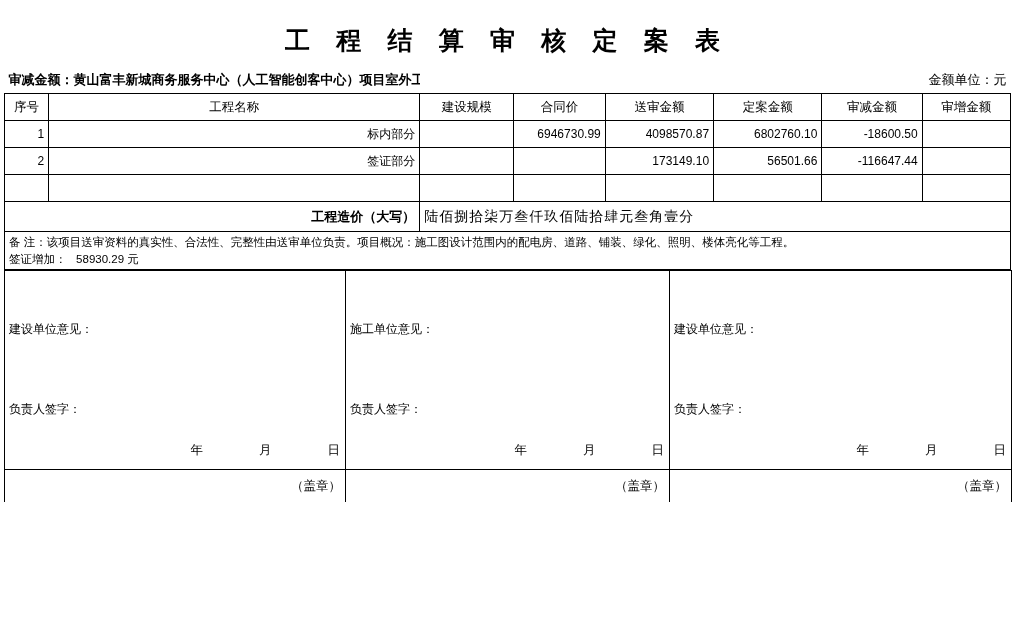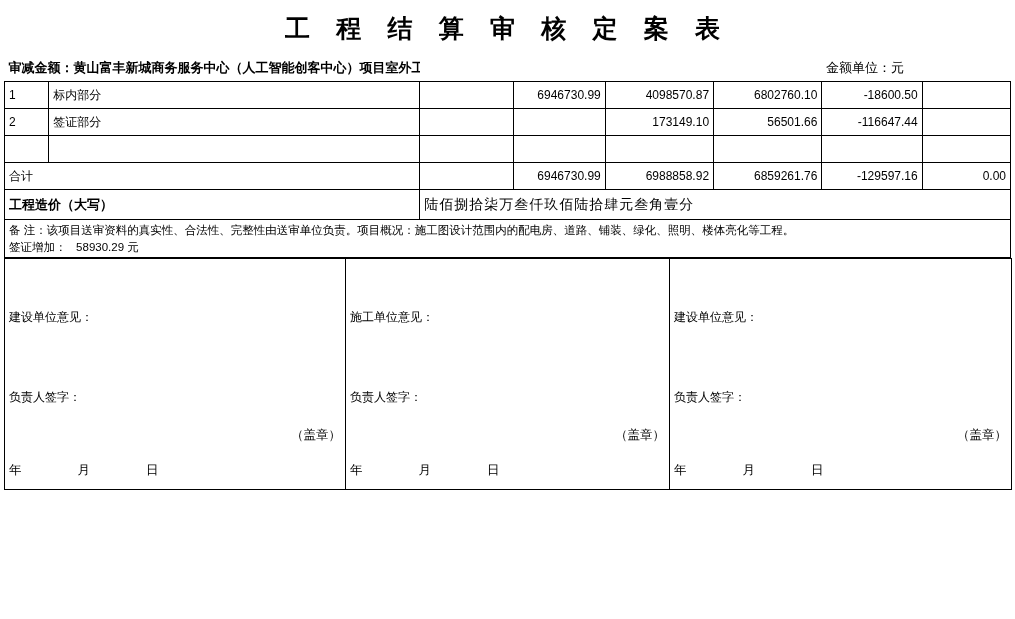--- a/index.html
+++ b/index.html
@@ -17,21 +17,21 @@
   .sheet {
     position: relative;
     width: 1015px;
     height: 619px;
   }
   .title {
     text-align: center;
     font-size: 25px;
     font-weight: bold;
     letter-spacing: 10px;
-    padding-top: 12px;
+    padding-top: 24px;
     padding-bottom: 10px;
     font-family: "Liberation Serif", serif;
   }
   table.main {
     border-collapse: collapse;
     table-layout: fixed;
     width: 1007px;
     margin-left: 4px;
     font-size: 12px;
   }
@@ -41,21 +41,21 @@
     vertical-align: middle;
     height: 22px;
     overflow: hidden;
     white-space: nowrap;
   }
   .noborder {
     border: none !important;
   }
   .nb-t { border-top: none !important; }
   .nb-b { border-bottom: none !important; }
-  .c { text-align: left; }
+  .c { text-align: right; }
   .r { text-align: right; }
   .l { text-align: left; }
   .b { font-weight: bold; }
   .hdr-row td {
     text-align: center;
     font-weight: normal;
     height: 26px;
     font-size: 12.5px;
   }
   .row-tall td { height: 38px; }
@@ -125,20 +125,30 @@
 
     <tbody>
         <tr class="info-row">
       <td colspan="2" class="l b noborder">
         <span>审减金额：</span><span>黄山富丰新城商务服务中心（人工智能创客中心）项目室外工程</span>
       </td>
       <td colspan="4" class="noborder"></td>
       <td colspan="2" class="c noborder">金额单位：元</td>
     </tr>
 
+    <tr class="hdr-row">
+      <td>序号</td>
+      <td>工程名称</td>
+      <td>建设规模</td>
+      <td>合同价</td>
+      <td>送审金额</td>
+      <td>定案金额</td>
+      <td>审减金额</td>
+      <td>审增金额</td>
+    </tr>
 
     <tr class="row-tall">
       <td class="c">1</td>
       <td class="c">标内部分</td>
       <td class="c"></td>
       <td class="r">6946730.99</td>
       <td class="r">4098570.87</td>
       <td class="r">6802760.10</td>
       <td class="r">-18600.50</td>
       <td class="r"></td>
@@ -159,29 +169,20 @@
       <td></td>
       <td></td>
       <td></td>
       <td></td>
       <td></td>
       <td></td>
       <td></td>
       <td></td>
     </tr>
 
-    <tr>
-      <td colspan="2" class="c">合计</td>
-      <td class="c"></td>
-      <td class="r">6946730.99</td>
-      <td class="r">6988858.92</td>
-      <td class="r">6859261.76</td>
-      <td class="r">-129597.16</td>
-      <td class="r">0.00</td>
-    </tr>
 
     <tr style="height:30px">
       <td colspan="2" class="c b" style="font-size:13px">工程造价（大写）</td>
       <td colspan="6" class="l big-cn">陆佰捌拾柒万叁仟玖佰陆拾肆元叁角壹分</td>
     </tr>
 
     <tr>
       <td colspan="8" class="note-cell">
         <div>备   注：该项目送审资料的真实性、合法性、完整性由送审单位负责。项目概况：施工图设计范围内的配电房、道路、铺装、绿化、照明、楼体亮化等工程。</div>
         <div><span>签证增加：</span>&nbsp;&nbsp;&nbsp;<span>58930.29 元</span></div>
@@ -204,45 +205,45 @@
       <td class="opinion-block nb-b" style="height:112px">建设单位意见：</td>
     </tr>
 
     <tr>
       <td class="sign-label nb-t nb-b" style="height:40px">负责人签字：</td>
       <td class="sign-label nb-t nb-b" style="height:40px">负责人签字：</td>
       <td class="sign-label nb-t nb-b" style="height:40px">负责人签字：</td>
     </tr>
 
     <tr>
+      <td class="ymd c nb-t" style="height:34px">
+        <span>年</span>
+        <span style="display:inline-block;width:46px"></span>
+        <span>月</span>
+        <span style="display:inline-block;width:46px"></span>
+        <span>日</span>
+      </td>
+      <td class="ymd c nb-t" style="height:34px">
+        <span>年</span>
+        <span style="display:inline-block;width:46px"></span>
+        <span>月</span>
+        <span style="display:inline-block;width:46px"></span>
+        <span>日</span>
+      </td>
+      <td class="ymd c nb-t" style="height:34px">
+        <span>年</span>
+        <span style="display:inline-block;width:46px"></span>
+        <span>月</span>
+        <span style="display:inline-block;width:46px"></span>
+        <span>日</span>
+      </td>
+    </tr>
+
+    <tr>
       <td class="seal nb-t nb-b" style="height:28px">（盖章）</td>
       <td class="seal nb-t nb-b" style="height:28px">（盖章）</td>
       <td class="seal nb-t nb-b" style="height:28px">（盖章）</td>
     </tr>
 
-    <tr>
-      <td class="ymd c nb-t" style="height:34px">
-        <span>年</span>
-        <span style="display:inline-block;width:46px"></span>
-        <span>月</span>
-        <span style="display:inline-block;width:46px"></span>
-        <span>日</span>
-      </td>
-      <td class="ymd c nb-t" style="height:34px">
-        <span>年</span>
-        <span style="display:inline-block;width:46px"></span>
-        <span>月</span>
-        <span style="display:inline-block;width:46px"></span>
-        <span>日</span>
-      </td>
-      <td class="ymd c nb-t" style="height:34px">
-        <span>年</span>
-        <span style="display:inline-block;width:46px"></span>
-        <span>月</span>
-        <span style="display:inline-block;width:46px"></span>
-        <span>日</span>
-      </td>
-    </tr>
-
   </tbody>
     </table>
 
 </div>
 
 </body></html>

